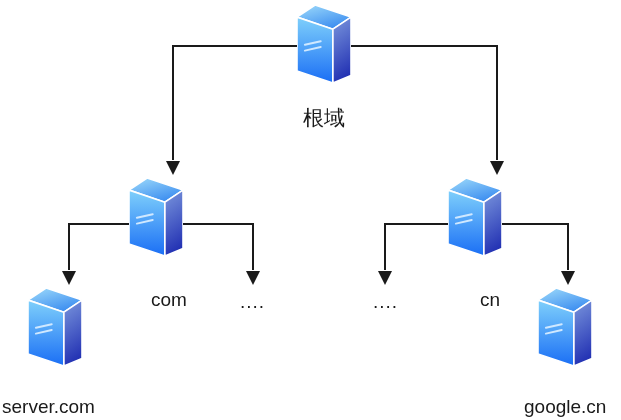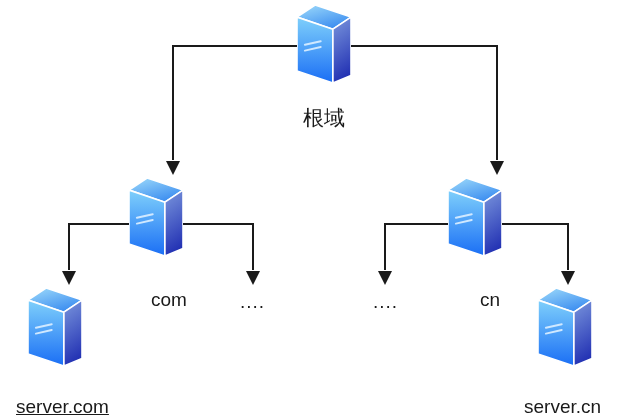--- a/index.html
+++ b/index.html
@@ -147,21 +147,21 @@
               <stop offset="100%" stop-color="#2433b4"></stop>
             </linearGradient>
           </defs>
           <polygon points="0,12.09 18.09,0 54,12.09 35.91,24.18" fill="url(#top3)" stroke="#ffffff" stroke-width="1.6" stroke-linejoin="round"></polygon>
           <polygon points="0,12.09 35.91,24.18 35.91,78 0,65.91" fill="url(#left3)" stroke="#ffffff" stroke-width="1.6" stroke-linejoin="round"></polygon>
           <polygon points="35.91,24.18 54,12.09 54,70.5042 35.91,78" fill="url(#right3)" stroke="#ffffff" stroke-width="1.6" stroke-linejoin="round"></polygon>
           <line x1="7.900199999999999" y1="39.78" x2="23.700599999999998" y2="36.153" stroke="#cfe8ff" stroke-width="2" stroke-linecap="round"></line>
           <line x1="7.900199999999999" y1="45.63" x2="23.700599999999998" y2="42.003" stroke="#cfe8ff" stroke-width="2" stroke-linecap="round"></line>
         </svg>
       </div>
-      <div class="label lat" style="left: 16px; top: 397px; text-decoration: underline;">server.com</div>
+      <div class="label lat" style="left: 2px; top: 397px;">server.com</div>
       <div class="node" style="left: 538px; top: 288px;">
         <svg width="54" height="78" viewBox="0 0 54 78">
           <defs>
             <linearGradient id="top4" x1="0%" y1="0%" x2="60%" y2="100%">
               <stop offset="0%" stop-color="#9fdcfb"></stop>
               <stop offset="100%" stop-color="#3d8ef0"></stop>
             </linearGradient>
             <linearGradient id="left4" x1="0%" y1="0%" x2="0%" y2="100%">
               <stop offset="0%" stop-color="#7fd0fb"></stop>
               <stop offset="100%" stop-color="#1a6ef5"></stop>
@@ -171,17 +171,17 @@
               <stop offset="100%" stop-color="#2433b4"></stop>
             </linearGradient>
           </defs>
           <polygon points="0,12.09 18.09,0 54,12.09 35.91,24.18" fill="url(#top4)" stroke="#ffffff" stroke-width="1.6" stroke-linejoin="round"></polygon>
           <polygon points="0,12.09 35.91,24.18 35.91,78 0,65.91" fill="url(#left4)" stroke="#ffffff" stroke-width="1.6" stroke-linejoin="round"></polygon>
           <polygon points="35.91,24.18 54,12.09 54,70.5042 35.91,78" fill="url(#right4)" stroke="#ffffff" stroke-width="1.6" stroke-linejoin="round"></polygon>
           <line x1="7.900199999999999" y1="39.78" x2="23.700599999999998" y2="36.153" stroke="#cfe8ff" stroke-width="2" stroke-linecap="round"></line>
           <line x1="7.900199999999999" y1="45.63" x2="23.700599999999998" y2="42.003" stroke="#cfe8ff" stroke-width="2" stroke-linecap="round"></line>
         </svg>
       </div>
-      <div class="label lat" style="left: 524px; top: 397px;">server.cn</div>
+      <div class="label lat" style="left: 524px; top: 397px;">google.cn</div>
       <div class="label dots" style="left: 240px; top: 292px;">....</div>
       <div class="label dots" style="left: 373px; top: 292px;">....</div>
     </div>
 </div>
 
 </body></html>

